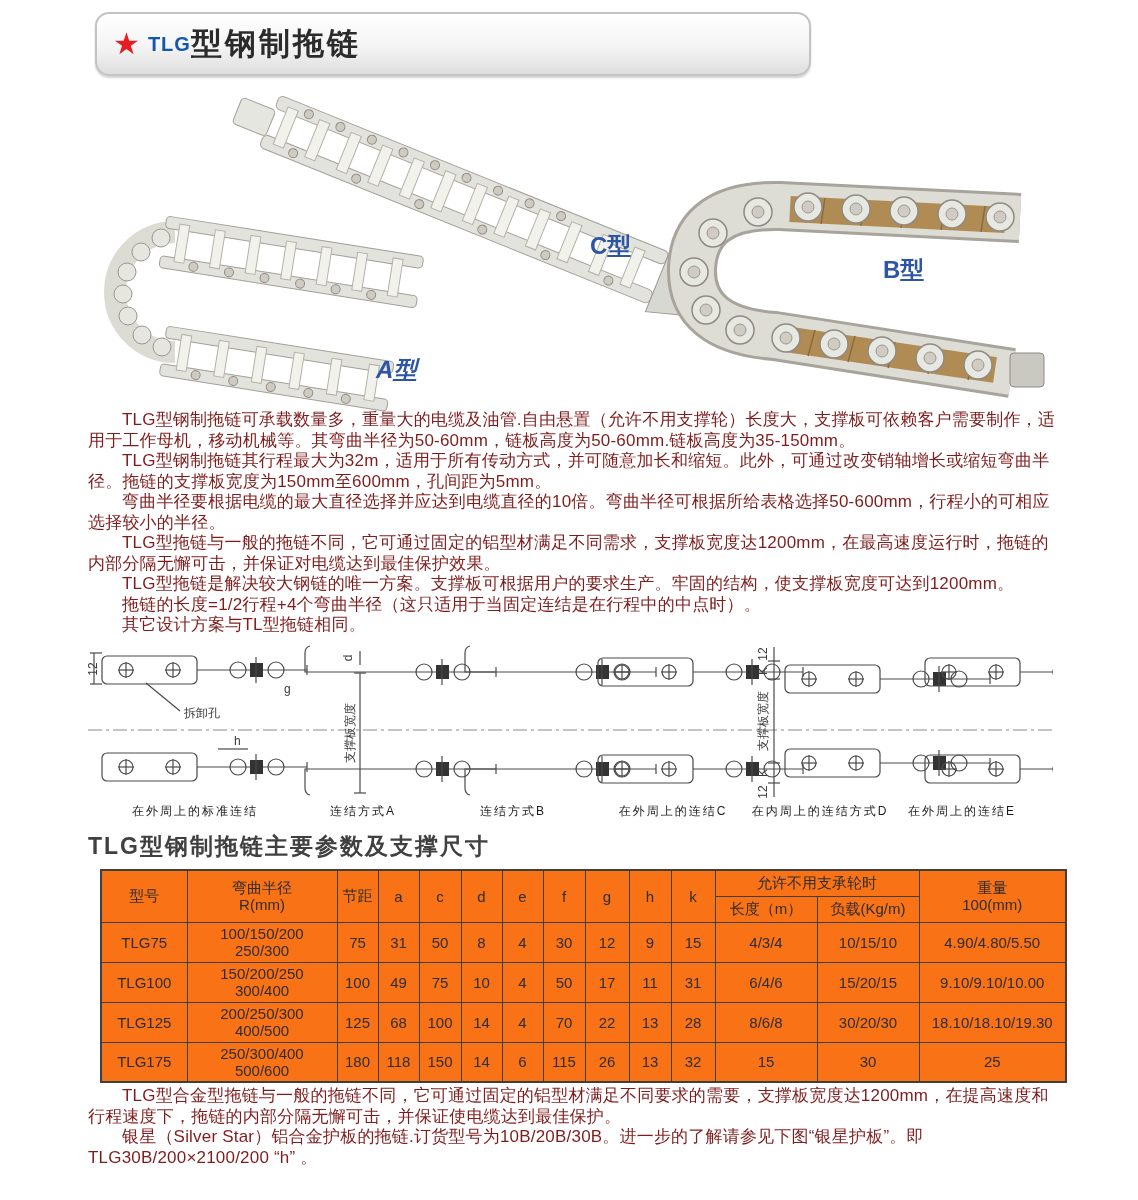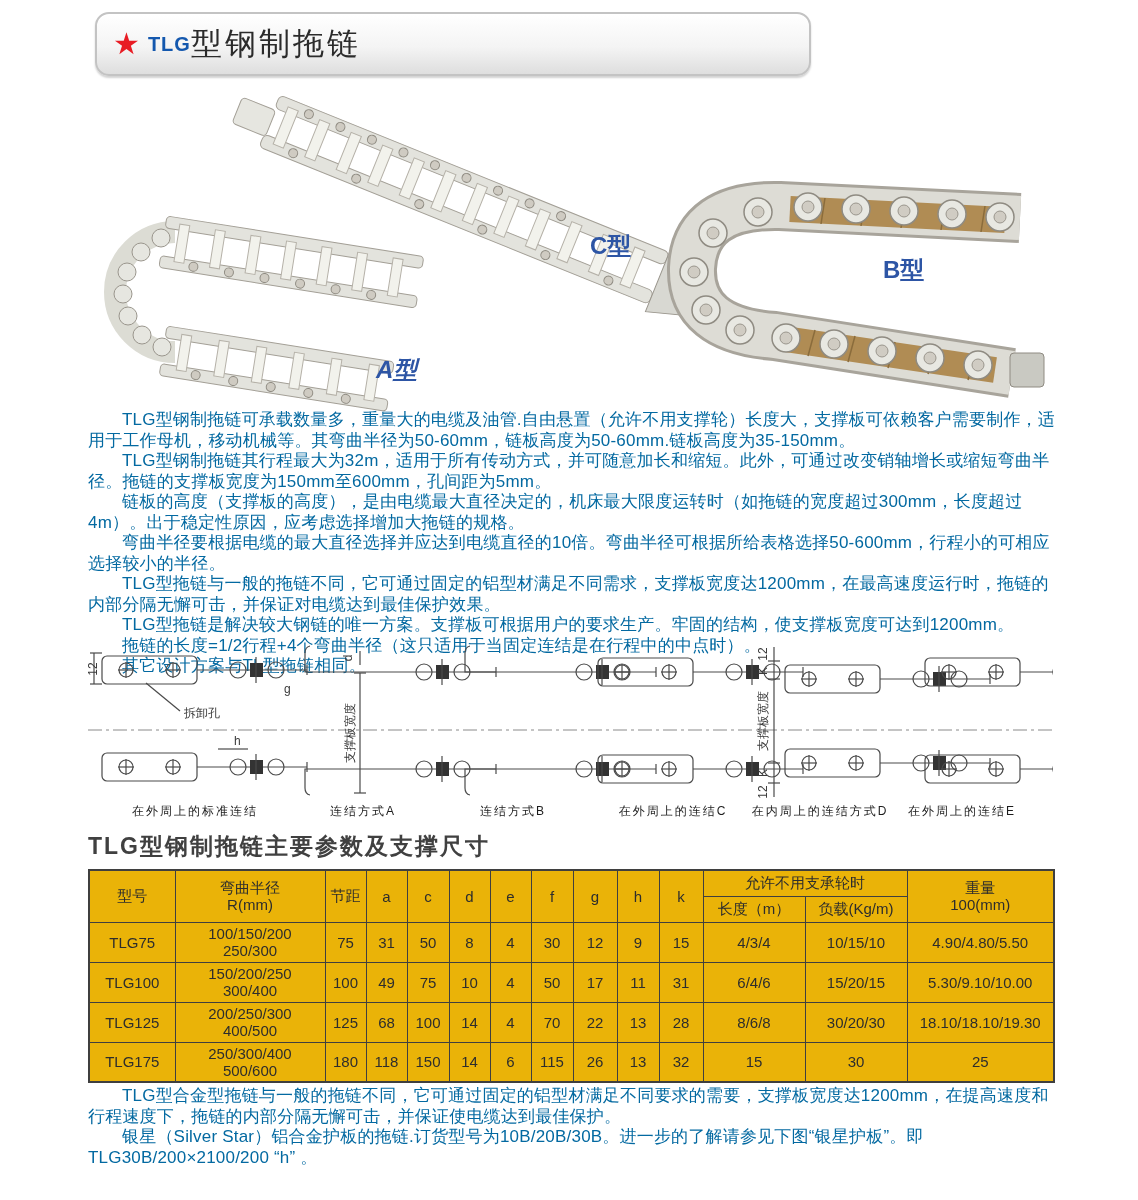--- a/index.html
+++ b/index.html
@@ -11,51 +11,51 @@
   
   .titlebar {
     position:absolute; left:95px; top:12px; width:716px; height:64px;
     border-radius:14px; border:2px solid #c3c3c3;
     background:linear-gradient(180deg,#ffffff 0%,#f4f4f4 55%,#dedede 100%);
     box-shadow:0 2px 2px rgba(0,0,0,.18), inset 0 1px 0 #fff;
     display:flex; align-items:center; padding-left:16px;
   }
   .titlebar .star { color:#e81c24; font-size:30px; margin-right:8px; line-height:1; }
   .titlebar .t-en { color:#1458ae; font-size:20px; font-weight:bold; letter-spacing:1px; }
-  .titlebar .t-zh { color:#2b2b2b; font-size:31px; font-weight:normal; letter-spacing:3px; }
+  .titlebar .t-zh { color:#2b2b2b; font-size:31px; font-weight:bold; letter-spacing:3px; }
   
   .photos { position:absolute; left:85px; top:82px; width:980px; height:330px; }
   .photos svg { position:absolute; left:0; top:0; }
   .photo-label { position:absolute; font-size:24px; font-weight:bold; color:#2d55a5; }
   .lbl-c { left:505px; top:148px; }
   .lbl-b { left:798px; top:172px; }
   .lbl-a { left:291px; top:272px;font-style:italic; }
   
   .intro { position:absolute; left:88px; top:410px; width:972px; }
   .intro p, .footer p {
-    font-size:17px; line-height:20.5px; color:#0369a1; text-indent:2em;
+    font-size:17px; line-height:20.5px; color:#7f1d1d; text-indent:2em;
     letter-spacing:0.2px;
   }
   
   .diagrams { position:absolute; left:88px; top:645px; width:965px; height:183px; }
   .diagrams svg { position:absolute; left:0; top:0; }
   .diag-caption {
     position:absolute; top:158px; transform:translateX(-50%);
     font-size:12px; color:#1c1c1c; letter-spacing:2px; white-space:nowrap;
   }
   
   .section-title {
     position:absolute; left:88px; top:831px;
     font-size:23px; font-weight:bold; color:#404040; letter-spacing:2px;
   }
   
   table.spec {
-    position:absolute; left:88px; top:869px; width:965px;
+    position:absolute; left:100px; top:869px; width:965px;
     border-collapse:collapse; table-layout:fixed;
-    border:2px solid #3f3f3f; background:#eab308;
+    border:2px solid #3f3f3f; background:#f97316;
   }
   table.spec th, table.spec td {
     border:1px solid #3f3f3f; text-align:center; vertical-align:middle;
     font-size:15px; color:#2d2d2d; font-weight:normal; padding:1px 2px;
   }
   table.spec thead th { height:26px; }
   table.spec tbody td { height:40px; }
   .two-line { line-height:17px; }
   
   .footer { position:absolute; left:88px; top:1086px; width:975px; }
@@ -222,21 +222,20 @@
     </g>
   </svg>
   <span class="photo-label lbl-c">C型</span>
   <span class="photo-label lbl-b">B型</span>
   <span class="photo-label lbl-a">A型</span>
 </div>
 
 <div class="intro">
   <p>TLG型钢制拖链可承载数量多，重量大的电缆及油管.自由悬置（允许不用支撑轮）长度大，支撑板可依赖客户需要制作，适用于工作母机，移动机械等。其弯曲半径为50-60mm，链板高度为50-60mm.链板高度为35-150mm。</p>
   <p>TLG型钢制拖链其行程最大为32m，适用于所有传动方式，并可随意加长和缩短。此外，可通过改变销轴增长或缩短弯曲半径。拖链的支撑板宽度为150mm至600mm，孔间距为5mm。</p>
-  <p>链板的高度（支撑板的高度），是由电缆最大直径决定的，机床最大限度运转时（如拖链的宽度超过300mm，长度超过4m）。出于稳定性原因，应考虑选择增加大拖链的规格。</p>
   <p>弯曲半径要根据电缆的最大直径选择并应达到电缆直径的10倍。弯曲半径可根据所给表格选择50-600mm，行程小的可相应选择较小的半径。</p>
   <p>TLG型拖链与一般的拖链不同，它可通过固定的铝型材满足不同需求，支撑板宽度达1200mm，在最高速度运行时，拖链的内部分隔无懈可击，并保证对电缆达到最佳保护效果。</p>
   <p>TLG型拖链是解决较大钢链的唯一方案。支撑板可根据用户的要求生产。牢固的结构，使支撑板宽度可达到1200mm。</p>
   <p>拖链的长度=1/2行程+4个弯曲半径（这只适用于当固定连结是在行程中的中点时）。</p>
   <p>其它设计方案与TL型拖链相同。</p>
 </div>
 
 <div class="diagrams">
   <svg width="965" height="158" viewBox="0 0 965 158">
     <defs>
@@ -407,21 +406,21 @@
       <td>49</td>
       <td>75</td>
       <td>10</td>
       <td>4</td>
       <td>50</td>
       <td>17</td>
       <td>11</td>
       <td>31</td>
       <td>6/4/6</td>
       <td>15/20/15</td>
-      <td>5.30/9.10/10.00</td>
+      <td>9.10/9.10/10.00</td>
     </tr>
     <tr>
       <td>TLG125</td>
       <td>
         <div class="two-line">200/250/300</div>
         <div class="two-line">400/500</div>
       </td>
       <td>125</td>
       <td>68</td>
       <td>100</td>

